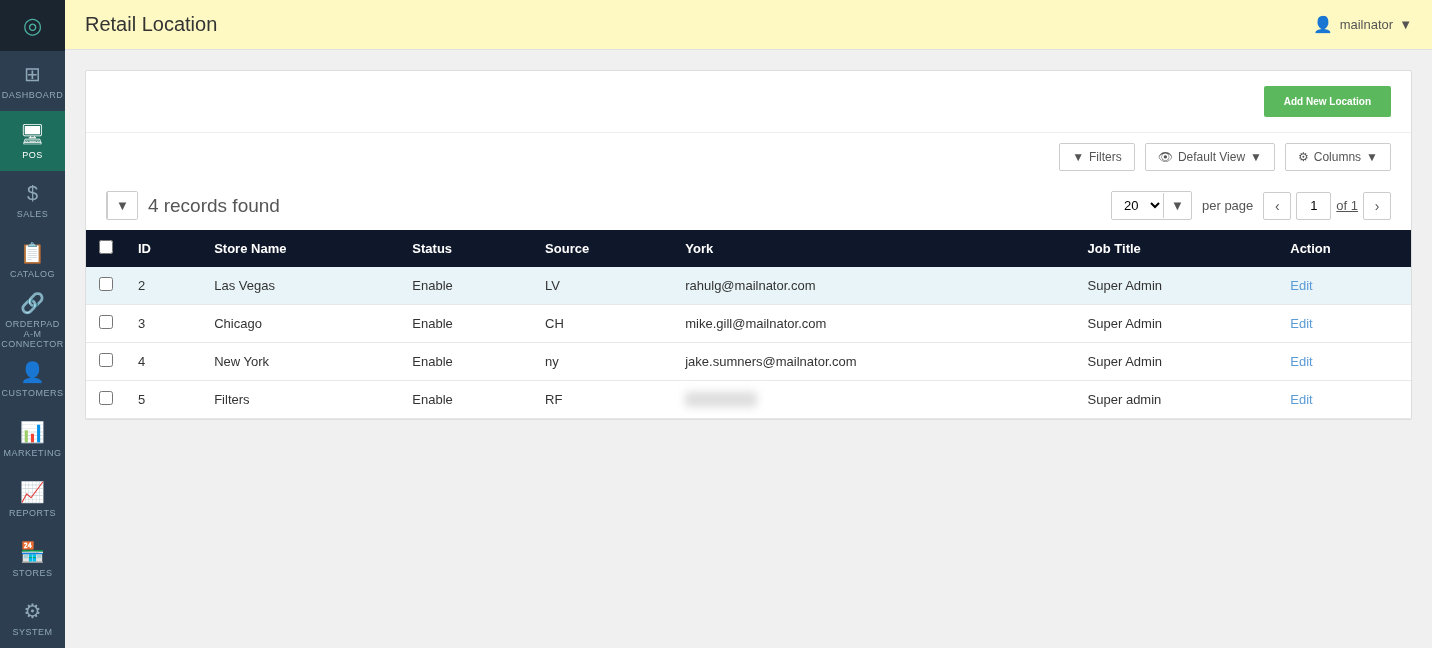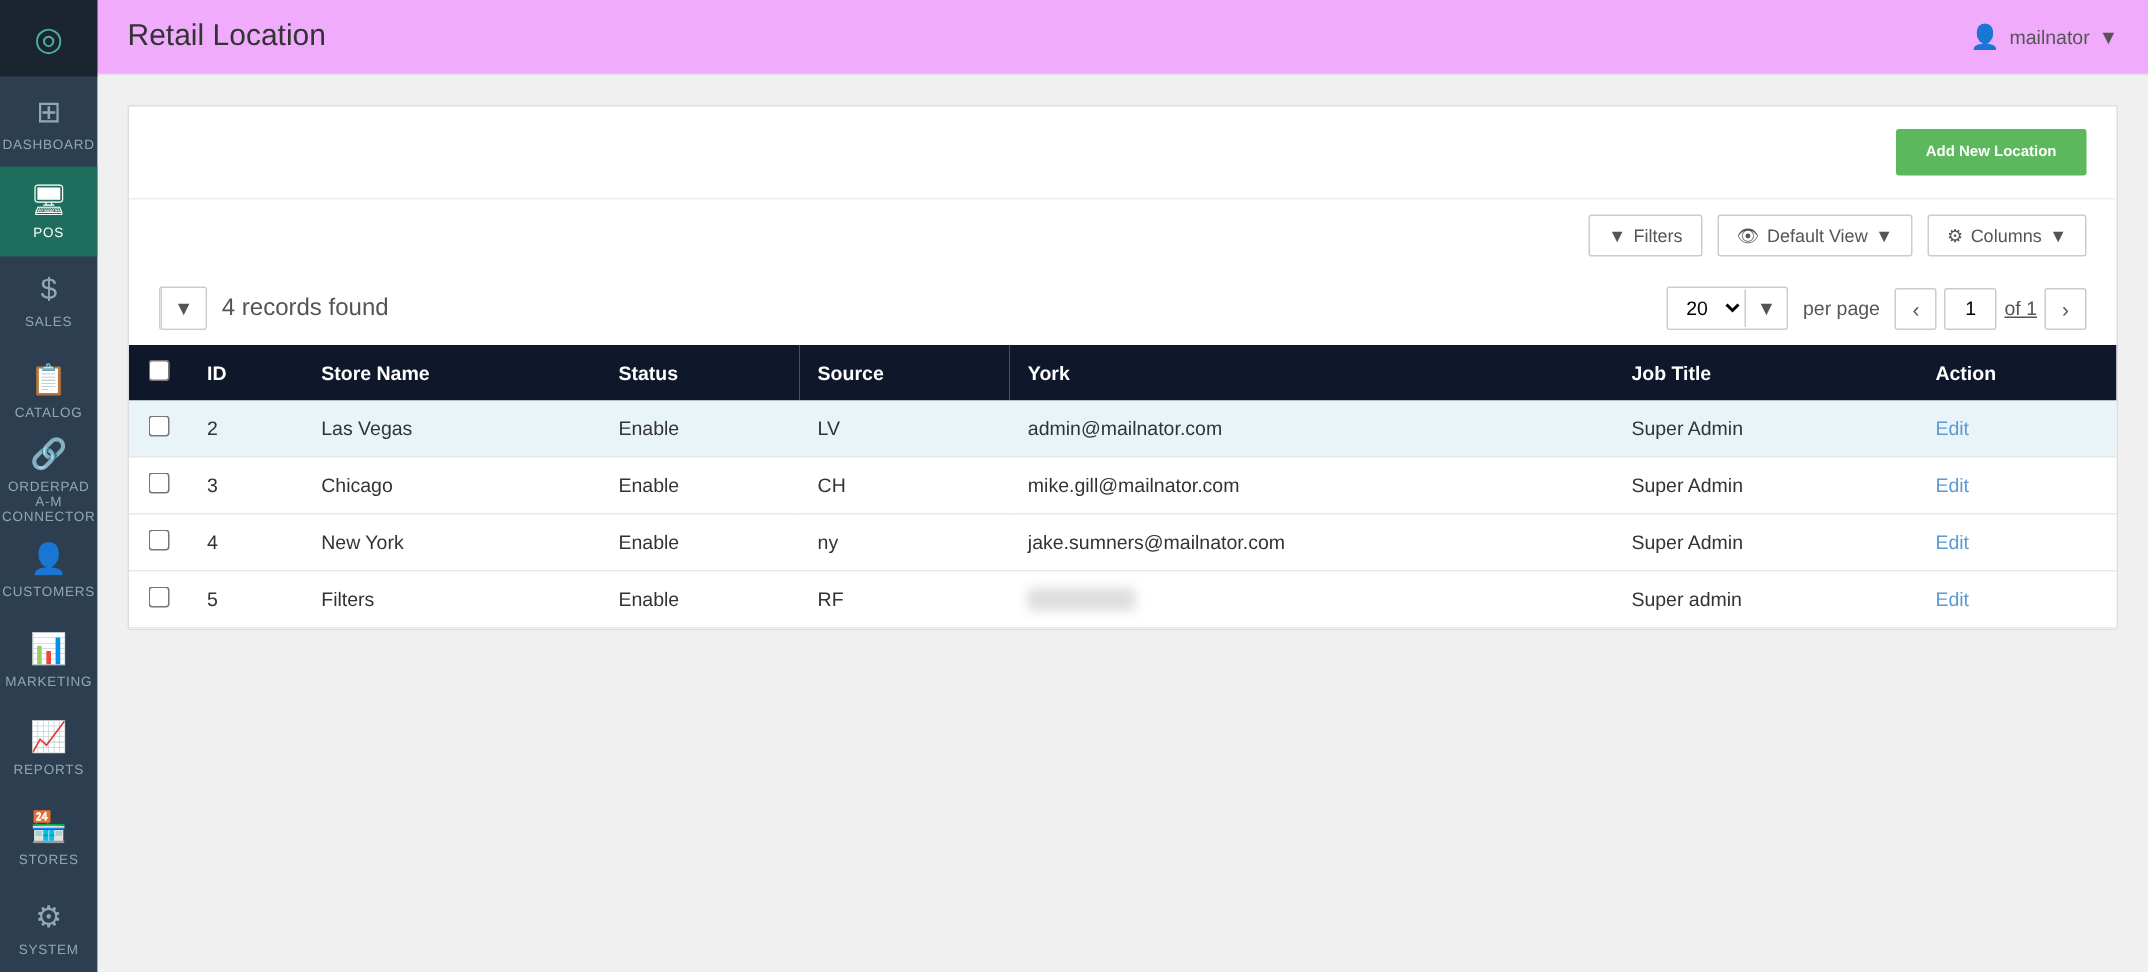--- a/index.html
+++ b/index.html
@@ -46,21 +46,21 @@
     .main {
       flex: 1;
       display: flex;
       flex-direction: column;
       overflow: hidden;
     }
 
     
     .topbar {
       height: 50px;
-      background: #f0abfc;
+      background: #fef9c3;
       display: flex;
       align-items: center;
       justify-content: space-between;
       padding: 0 20px;
       border-bottom: 1px solid #e0e0e0;
       flex-shrink: 0;
     }
     .page-title {
       font-size: 20px;
       font-weight: 300;
@@ -187,21 +187,21 @@
     .actions-select-btn {
       background: #fff;
       border-left: 1px solid #ccc;
       padding: 6px 8px;
       cursor: pointer;
       color: #555;
       font-size: 13px;
     }
     .records-count {
       color: #555;
-      font-size: 16px;
+      font-size: 19px;
     }
     .pagination {
       display: flex;
       align-items: center;
       gap: 5px;
       margin-left: 32px;
     }
     .page-size-select {
       display: flex;
       align-items: center;
@@ -452,21 +452,21 @@
           </thead>
           <tbody id="table-body">
           <tr class="row-selected">
       <td class="checkbox-col">
         <input type="checkbox" style="">
       </td>
       <td>2</td>
       <td>Las Vegas</td>
       <td>Enable</td>
       <td>LV</td>
-      <td>admin@mailnator.com</td>
+      <td>rahulg@mailnator.com</td>
       <td>Super Admin</td>
       <td>
         <a href="#" class="edit-link">Edit</a>
       </td>
     </tr>
               <tr>
       <td class="checkbox-col">
         <input type="checkbox" style="">
       </td>
       <td>3</td>

